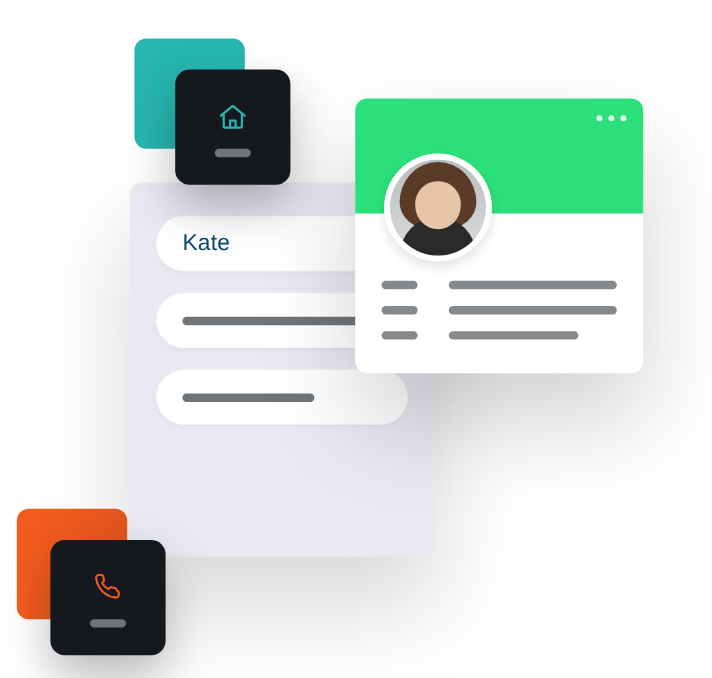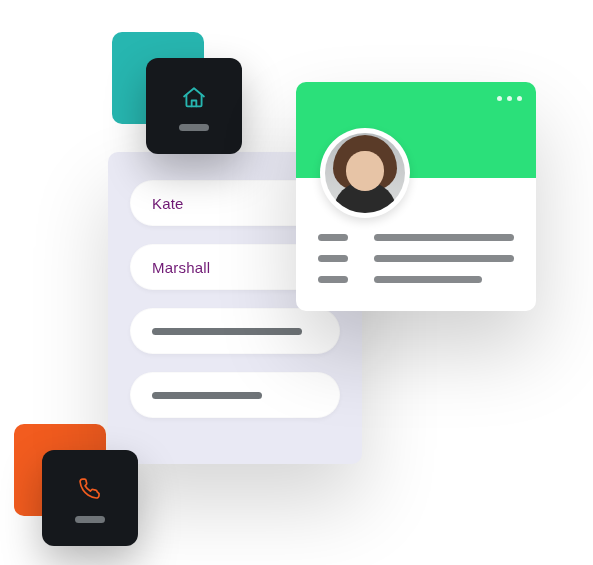--- a/index.html
+++ b/index.html
@@ -67,22 +67,22 @@
     height: 46px;
     border-radius: 23px;
     background: #fff;
     margin-bottom: 18px;
     display: flex;
     align-items: center;
     padding: 0 22px;
     box-shadow: inset 0 0 0 1px rgba(0,0,0,.02), 0 2px 4px rgba(0,0,0,.04);
   }
   .pill span {
-    color: #701a75;
-    font-size: 15px;
+    color: #0c4a6e;
+    font-size: 19px;
     letter-spacing: .2px;
   }
   .pill .bar-long, .pill .bar-med {
     height: 7px; border-radius: 4px; background: #6f7478;
   }
   .pill .bar-long { width: 150px; }
   .pill .bar-med  { width: 110px; }
 
   
   .profile-card {
@@ -169,23 +169,20 @@
 <body>
 
 <div class="stage">
 
   <div class="bg-teal"></div>
   <div class="bg-orange"></div>
 
   <div class="form-panel">
     <div class="pill">
       <span>Kate</span>
-    </div>
-    <div class="pill">
-      <span>Marshall</span>
     </div>
     <div class="pill">
       <div class="bar-long"></div>
     </div>
     <div class="pill">
       <div class="bar-med"></div>
     </div>
   </div>
 
   <div class="dark-card card-home">

